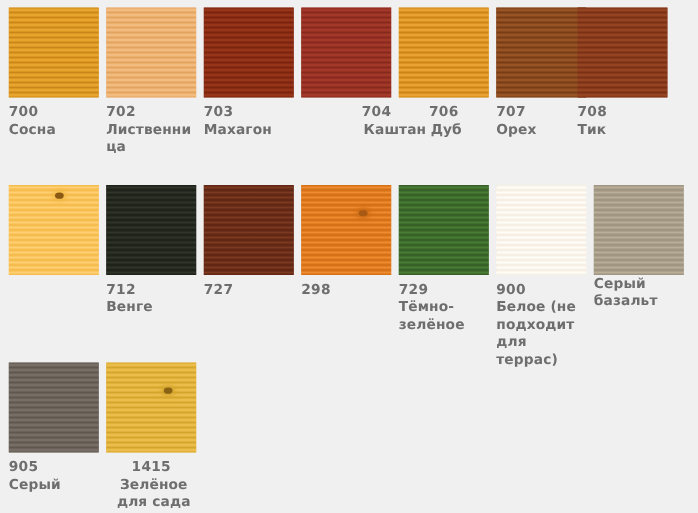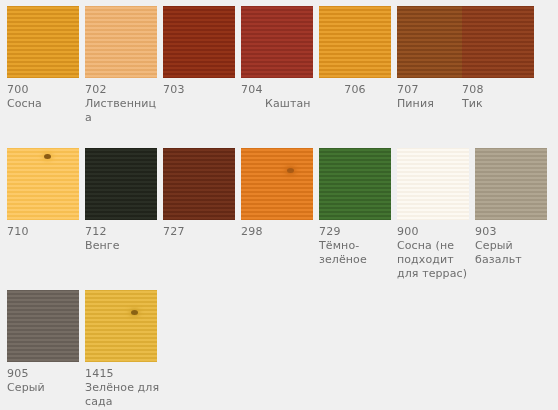--- a/index.html
+++ b/index.html
@@ -11,20 +11,21 @@
     width: 558px;
     height: 410px;
     overflow: hidden;
     font-family: "DejaVu Sans", "Liberation Sans", sans-serif;
   }
   #palette {
     position: relative;
     width: 558px;
     height: 410px;
     background: #f0f0f0;
+    font-weight: bold;
   }
   .swatch-row {
     position: absolute;
     left: 0;
     width: 558px;
   }
   .swatch-cell {
     position: absolute;
     top: 0;
     width: 72px;
@@ -78,56 +79,57 @@
           <div class="grain" style="background-image: repeating-linear-gradient(rgb(226, 163, 95) 0px, rgb(237, 178, 114) 1px, rgb(245, 193, 137) 2px, rgb(237, 178, 114) 3px, rgb(226, 163, 95) 4px), repeating-linear-gradient(rgba(0, 0, 0, 0.09) 0px, rgba(0, 0, 0, 0.09) 3px, rgba(255, 255, 255, 0.06) 3px, rgba(255, 255, 255, 0.06) 11px, rgba(0, 0, 0, 0.05) 11px, rgba(0, 0, 0, 0.05) 18px, rgba(255, 255, 255, 0.04) 18px, rgba(255, 255, 255, 0.04) 26px);"></div>
         </div>
         <div class="code" style="color: rgb(110, 110, 110);">702</div>
         <div class="cname" style="color: rgb(110, 110, 110);">Лиственница</div>
       </div>
       <div class="swatch-cell" style="left: 163px;">
         <div class="chip" style="width: 72px; height: 72px; background: rgb(140, 45, 20);">
           <div class="grain" style="background-image: repeating-linear-gradient(rgb(122, 36, 16) 0px, rgb(140, 45, 20) 1px, rgb(156, 58, 28) 2px, rgb(140, 45, 20) 3px, rgb(122, 36, 16) 4px), repeating-linear-gradient(rgba(0, 0, 0, 0.09) 0px, rgba(0, 0, 0, 0.09) 3px, rgba(255, 255, 255, 0.06) 3px, rgba(255, 255, 255, 0.06) 11px, rgba(0, 0, 0, 0.05) 11px, rgba(0, 0, 0, 0.05) 18px, rgba(255, 255, 255, 0.04) 18px, rgba(255, 255, 255, 0.04) 26px);"></div>
         </div>
         <div class="code" style="color: rgb(110, 110, 110);">703</div>
+        <div class="cname" style="color: rgb(110, 110, 110);">Махагон</div>
       </div>
-      <div class="swatch-cell" style="left: 241px;">
+      <div class="swatch-cell" style="left: 241px; text-align: right;">
         <div class="chip" style="width: 72px; height: 72px; background: rgb(153, 50, 37);">
           <div class="grain" style="background-image: repeating-linear-gradient(rgb(133, 41, 29) 0px, rgb(153, 50, 37) 1px, rgb(169, 60, 44) 2px, rgb(153, 50, 37) 3px, rgb(133, 41, 29) 4px), repeating-linear-gradient(rgba(0, 0, 0, 0.09) 0px, rgba(0, 0, 0, 0.09) 3px, rgba(255, 255, 255, 0.06) 3px, rgba(255, 255, 255, 0.06) 11px, rgba(0, 0, 0, 0.05) 11px, rgba(0, 0, 0, 0.05) 18px, rgba(255, 255, 255, 0.04) 18px, rgba(255, 255, 255, 0.04) 26px);"></div>
         </div>
         <div class="code" style="color: rgb(110, 110, 110);">704</div>
         <div class="cname" style="color: rgb(110, 110, 110); margin-left: 24px;">Каштан</div>
       </div>
       <div class="swatch-cell" style="left: 319px; text-align: center;">
         <div class="chip" style="width: 72px; height: 72px; background: rgb(224, 150, 34);">
           <div class="grain" style="background-image: repeating-linear-gradient(rgb(204, 132, 24) 0px, rgb(224, 150, 34) 1px, rgb(238, 171, 60) 2px, rgb(224, 150, 34) 3px, rgb(204, 132, 24) 4px), repeating-linear-gradient(rgba(0, 0, 0, 0.09) 0px, rgba(0, 0, 0, 0.09) 3px, rgba(255, 255, 255, 0.06) 3px, rgba(255, 255, 255, 0.06) 11px, rgba(0, 0, 0, 0.05) 11px, rgba(0, 0, 0, 0.05) 18px, rgba(255, 255, 255, 0.04) 18px, rgba(255, 255, 255, 0.04) 26px);"></div>
         </div>
         <div class="code" style="color: rgb(110, 110, 110);">706</div>
+        <div class="cname" style="color: rgb(110, 110, 110);">Дуб</div>
       </div>
       <div class="swatch-cell" style="left: 397px;">
         <div class="chip" style="width: 72px; height: 72px; background: rgb(139, 74, 30);">
           <div class="grain" style="background-image: repeating-linear-gradient(rgb(120, 61, 22) 0px, rgb(139, 74, 30) 1px, rgb(160, 90, 40) 2px, rgb(139, 74, 30) 3px, rgb(120, 61, 22) 4px), repeating-linear-gradient(rgba(0, 0, 0, 0.09) 0px, rgba(0, 0, 0, 0.09) 3px, rgba(255, 255, 255, 0.06) 3px, rgba(255, 255, 255, 0.06) 11px, rgba(0, 0, 0, 0.05) 11px, rgba(0, 0, 0, 0.05) 18px, rgba(255, 255, 255, 0.04) 18px, rgba(255, 255, 255, 0.04) 26px);"></div>
         </div>
         <div class="code" style="color: rgb(110, 110, 110);">707</div>
-        <div class="cname" style="color: rgb(110, 110, 110);">Пиния</div>
+        <div class="cname" style="color: rgb(110, 110, 110);">Орех</div>
       </div>
       <div class="swatch-cell" style="left: 462px;">
         <div class="chip" style="width: 72px; height: 72px; background: rgb(138, 60, 28);">
           <div class="grain" style="background-image: repeating-linear-gradient(rgb(121, 49, 21) 0px, rgb(138, 60, 28) 1px, rgb(156, 74, 38) 2px, rgb(138, 60, 28) 3px, rgb(121, 49, 21) 4px), repeating-linear-gradient(rgba(0, 0, 0, 0.09) 0px, rgba(0, 0, 0, 0.09) 3px, rgba(255, 255, 255, 0.06) 3px, rgba(255, 255, 255, 0.06) 11px, rgba(0, 0, 0, 0.05) 11px, rgba(0, 0, 0, 0.05) 18px, rgba(255, 255, 255, 0.04) 18px, rgba(255, 255, 255, 0.04) 26px);"></div>
         </div>
         <div class="code" style="color: rgb(110, 110, 110);">708</div>
         <div class="cname" style="color: rgb(110, 110, 110);">Тик</div>
       </div>
     </div>
     <div class="swatch-row" style="top: 148px;">
       <div class="swatch-cell" style="left: 7px;">
         <div class="chip" style="width: 72px; height: 72px; background: rgb(250, 196, 92);">
           <div class="grain" style="background-image: repeating-linear-gradient(rgb(242, 184, 69) 0px, rgb(250, 196, 92) 1px, rgb(255, 208, 117) 2px, rgb(250, 196, 92) 3px, rgb(242, 184, 69) 4px), repeating-linear-gradient(rgba(0, 0, 0, 0.09) 0px, rgba(0, 0, 0, 0.09) 3px, rgba(255, 255, 255, 0.06) 3px, rgba(255, 255, 255, 0.06) 11px, rgba(0, 0, 0, 0.05) 11px, rgba(0, 0, 0, 0.05) 18px, rgba(255, 255, 255, 0.04) 18px, rgba(255, 255, 255, 0.04) 26px);"></div>
           <div class="knot" style="background: rgb(138, 90, 20); width: 7px; height: 5px; left: 37px; top: 6px; box-shadow: rgb(242, 184, 69) 0px 0px 4px 2px;"></div>
         </div>
-        <div class="code" style="color: rgb(110, 110, 110);">710</div>
       </div>
       <div class="swatch-cell" style="left: 85px;">
         <div class="chip" style="width: 72px; height: 72px; background: rgb(37, 41, 31);">
           <div class="grain" style="background-image: repeating-linear-gradient(rgb(27, 30, 22) 0px, rgb(37, 41, 31) 1px, rgb(47, 52, 42) 2px, rgb(37, 41, 31) 3px, rgb(27, 30, 22) 4px), repeating-linear-gradient(rgba(0, 0, 0, 0.09) 0px, rgba(0, 0, 0, 0.09) 3px, rgba(255, 255, 255, 0.06) 3px, rgba(255, 255, 255, 0.06) 11px, rgba(0, 0, 0, 0.05) 11px, rgba(0, 0, 0, 0.05) 18px, rgba(255, 255, 255, 0.04) 18px, rgba(255, 255, 255, 0.04) 26px);"></div>
         </div>
         <div class="code" style="color: rgb(110, 110, 110);">712</div>
         <div class="cname" style="color: rgb(110, 110, 110);">Венге</div>
       </div>
       <div class="swatch-cell" style="left: 163px;">
         <div class="chip" style="width: 72px; height: 72px; background: rgb(107, 45, 24);">
@@ -147,39 +149,38 @@
           <div class="grain" style="background-image: repeating-linear-gradient(rgb(51, 90, 36) 0px, rgb(61, 107, 44) 1px, rgb(73, 125, 54) 2px, rgb(61, 107, 44) 3px, rgb(51, 90, 36) 4px), repeating-linear-gradient(rgba(0, 0, 0, 0.09) 0px, rgba(0, 0, 0, 0.09) 3px, rgba(255, 255, 255, 0.06) 3px, rgba(255, 255, 255, 0.06) 11px, rgba(0, 0, 0, 0.05) 11px, rgba(0, 0, 0, 0.05) 18px, rgba(255, 255, 255, 0.04) 18px, rgba(255, 255, 255, 0.04) 26px);"></div>
         </div>
         <div class="code" style="color: rgb(110, 110, 110);">729</div>
         <div class="cname" style="color: rgb(110, 110, 110);">Тёмно-зелёное</div>
       </div>
       <div class="swatch-cell" style="left: 397px;">
         <div class="chip" style="width: 72px; height: 72px; background: rgb(250, 245, 236);">
           <div class="grain" style="background-image: repeating-linear-gradient(rgb(242, 235, 223) 0px, rgb(250, 245, 236) 1px, rgb(255, 253, 248) 2px, rgb(250, 245, 236) 3px, rgb(242, 235, 223) 4px), repeating-linear-gradient(rgba(0, 0, 0, 0.09) 0px, rgba(0, 0, 0, 0.09) 3px, rgba(255, 255, 255, 0.06) 3px, rgba(255, 255, 255, 0.06) 11px, rgba(0, 0, 0, 0.05) 11px, rgba(0, 0, 0, 0.05) 18px, rgba(255, 255, 255, 0.04) 18px, rgba(255, 255, 255, 0.04) 26px);"></div>
         </div>
         <div class="code" style="color: rgb(110, 110, 110);">900</div>
-        <div class="cname" style="color: rgb(110, 110, 110);">Сосна (не подходит для террас)</div>
+        <div class="cname" style="color: rgb(110, 110, 110);">Белое (не подходит для террас)</div>
       </div>
       <div class="swatch-cell" style="left: 475px;">
         <div class="chip" style="width: 72px; height: 72px; background: rgb(169, 158, 137);">
           <div class="grain" style="background-image: repeating-linear-gradient(rgb(155, 144, 124) 0px, rgb(169, 158, 137) 1px, rgb(184, 174, 154) 2px, rgb(169, 158, 137) 3px, rgb(155, 144, 124) 4px), repeating-linear-gradient(rgba(0, 0, 0, 0.09) 0px, rgba(0, 0, 0, 0.09) 3px, rgba(255, 255, 255, 0.06) 3px, rgba(255, 255, 255, 0.06) 11px, rgba(0, 0, 0, 0.05) 11px, rgba(0, 0, 0, 0.05) 18px, rgba(255, 255, 255, 0.04) 18px, rgba(255, 255, 255, 0.04) 26px);"></div>
         </div>
-        <div class="code" style="color: rgb(110, 110, 110);">903</div>
         <div class="cname" style="color: rgb(110, 110, 110);">Серый базальт</div>
       </div>
     </div>
     <div class="swatch-row" style="top: 290px;">
       <div class="swatch-cell" style="left: 7px;">
         <div class="chip" style="width: 72px; height: 72px; background: rgb(110, 101, 93);">
           <div class="grain" style="background-image: repeating-linear-gradient(rgb(94, 86, 79) 0px, rgb(110, 101, 93) 1px, rgb(124, 115, 106) 2px, rgb(110, 101, 93) 3px, rgb(94, 86, 79) 4px), repeating-linear-gradient(rgba(0, 0, 0, 0.09) 0px, rgba(0, 0, 0, 0.09) 3px, rgba(255, 255, 255, 0.06) 3px, rgba(255, 255, 255, 0.06) 11px, rgba(0, 0, 0, 0.05) 11px, rgba(0, 0, 0, 0.05) 18px, rgba(255, 255, 255, 0.04) 18px, rgba(255, 255, 255, 0.04) 26px);"></div>
         </div>
         <div class="code" style="color: rgb(110, 110, 110);">905</div>
         <div class="cname" style="color: rgb(110, 110, 110);">Серый</div>
       </div>
-      <div class="swatch-cell" style="left: 85px;">
+      <div class="swatch-cell" style="left: 85px; text-align: center;">
         <div class="chip" style="width: 72px; height: 72px; background: rgb(228, 180, 60);">
           <div class="grain" style="background-image: repeating-linear-gradient(rgb(212, 165, 46) 0px, rgb(228, 180, 60) 1px, rgb(239, 196, 85) 2px, rgb(228, 180, 60) 3px, rgb(212, 165, 46) 4px), repeating-linear-gradient(rgba(0, 0, 0, 0.09) 0px, rgba(0, 0, 0, 0.09) 3px, rgba(255, 255, 255, 0.06) 3px, rgba(255, 255, 255, 0.06) 11px, rgba(0, 0, 0, 0.05) 11px, rgba(0, 0, 0, 0.05) 18px, rgba(255, 255, 255, 0.04) 18px, rgba(255, 255, 255, 0.04) 26px);"></div>
           <div class="knot" style="background: rgb(138, 98, 20); width: 7px; height: 5px; left: 46px; top: 20px; box-shadow: rgb(212, 165, 46) 0px 0px 4px 2px;"></div>
         </div>
         <div class="code" style="color: rgb(110, 110, 110);">1415</div>
         <div class="cname" style="color: rgb(110, 110, 110);">Зелёное для сада</div>
       </div>
     </div>
   </div>
 

